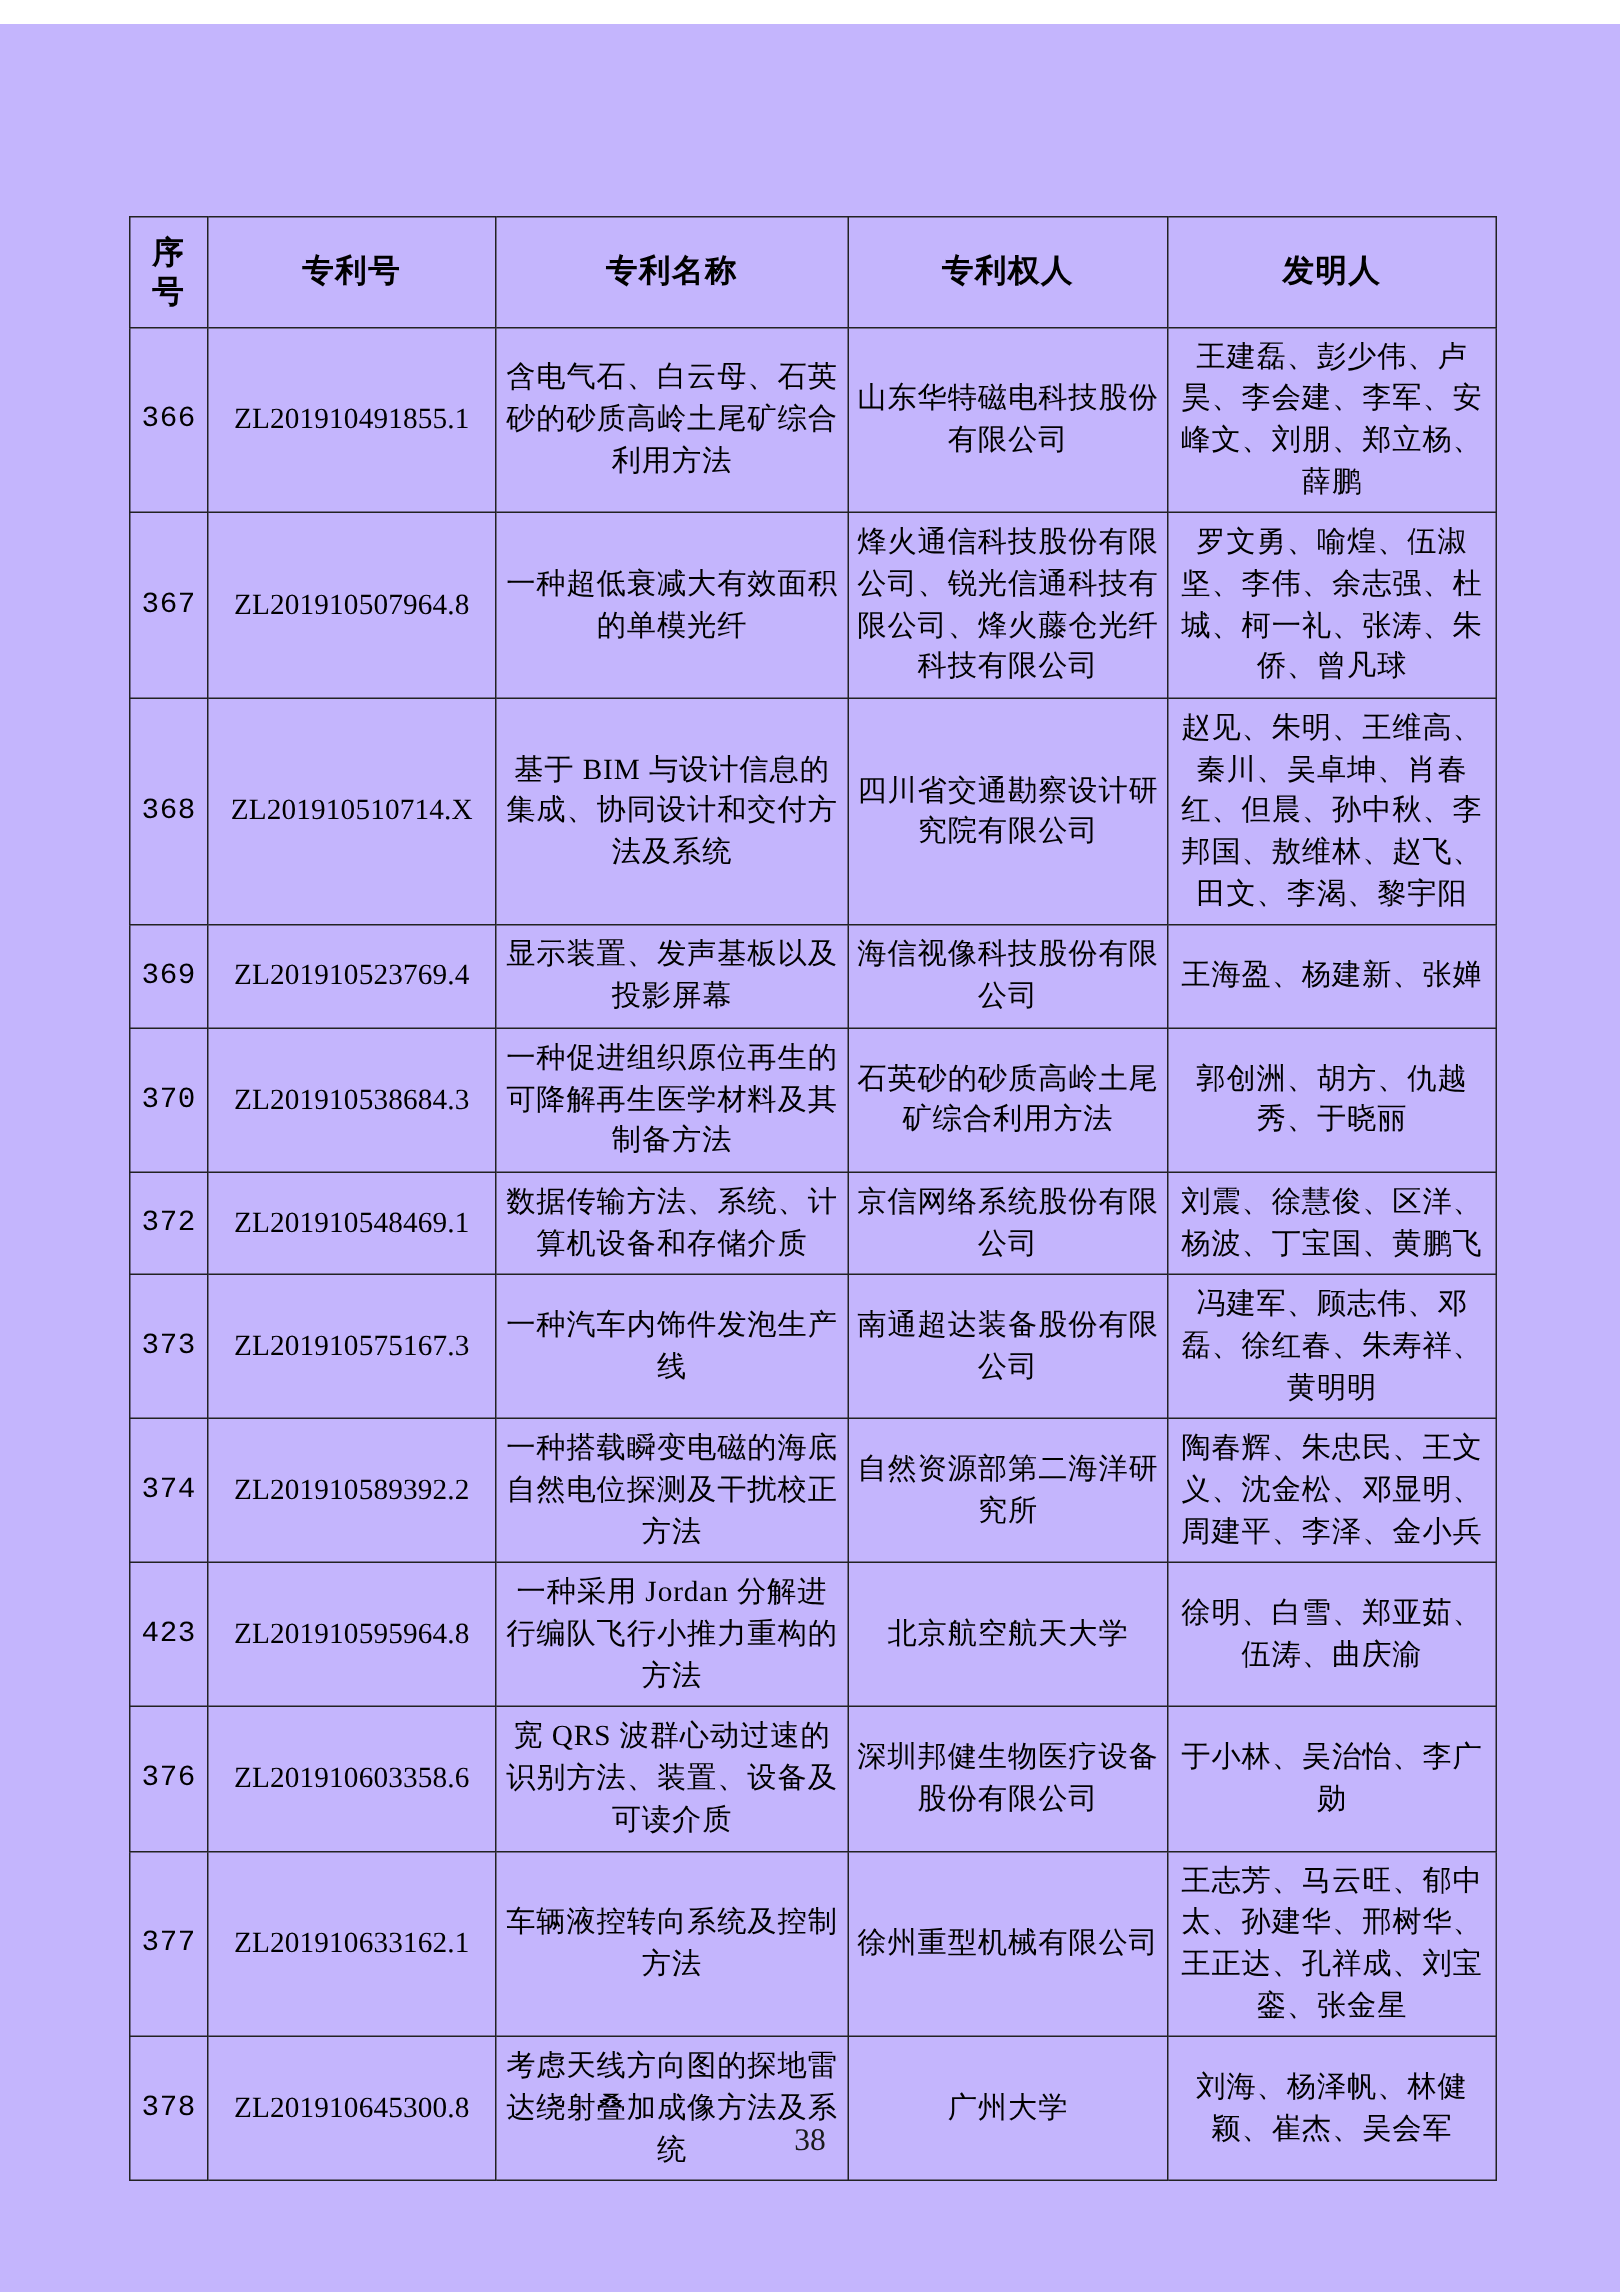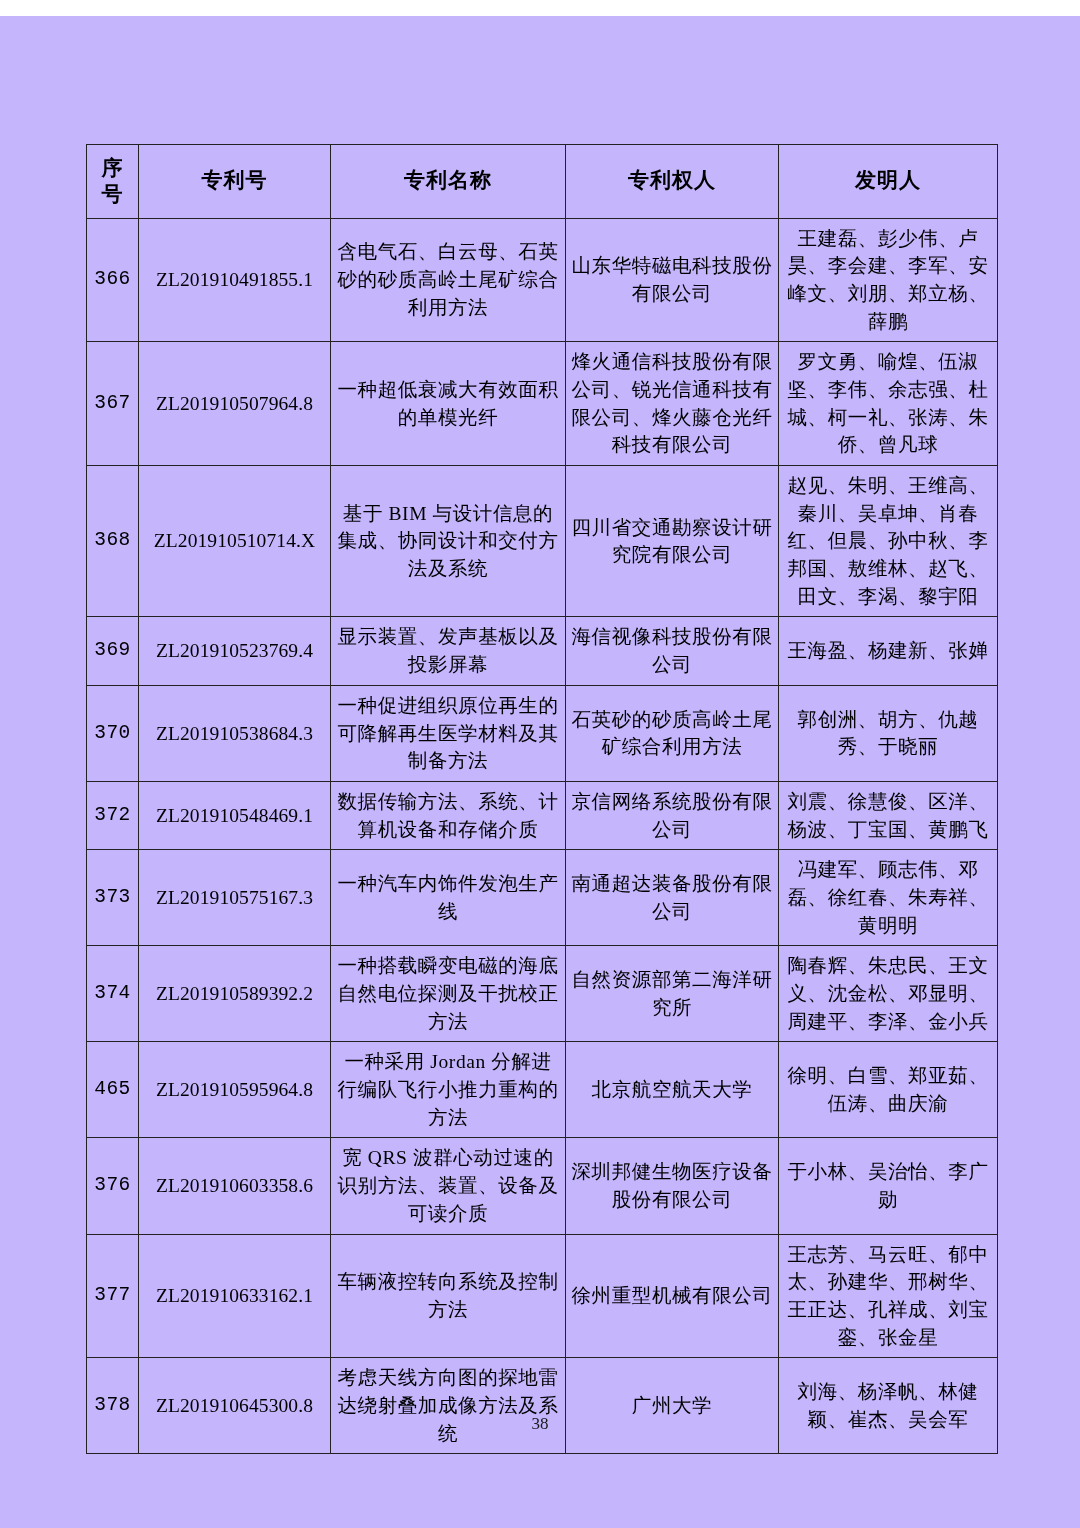--- a/index.html
+++ b/index.html
@@ -73,21 +73,21 @@
   th .hdr-seq {
     display: block;
     line-height: 1.25;
   }
   .page-number {
     position: absolute;
     left: 0;
     top: 1398px;
     width: 1080px;
     text-align: center;
-    font-size: 17px;
+    font-size: 21px;
     font-family: "Liberation Serif", "DejaVu Serif", serif;
     color: #1a1a1a;
   }
 </style>
 </head>
 <body>
 
 <div class="page">
 
   <div class="table-wrap">
@@ -161,21 +161,21 @@
             <td class="cell-inv">冯建军、顾志伟、邓磊、徐红春、朱寿祥、黄明明</td>
           </tr>
           <tr>
             <td class="cell-seq">374</td>
             <td class="cell-num">ZL201910589392.2</td>
             <td class="cell-name">一种搭载瞬变电磁的海底自然电位探测及干扰校正方法</td>
             <td class="cell-owner">自然资源部第二海洋研究所</td>
             <td class="cell-inv">陶春辉、朱忠民、王文义、沈金松、邓显明、周建平、李泽、金小兵</td>
           </tr>
           <tr>
-            <td class="cell-seq">465</td>
+            <td class="cell-seq">423</td>
             <td class="cell-num">ZL201910595964.8</td>
             <td class="cell-name">一种采用 Jordan 分解进行编队飞行小推力重构的方法</td>
             <td class="cell-owner">北京航空航天大学</td>
             <td class="cell-inv">徐明、白雪、郑亚茹、伍涛、曲庆渝</td>
           </tr>
           <tr>
             <td class="cell-seq">376</td>
             <td class="cell-num">ZL201910603358.6</td>
             <td class="cell-name">宽 QRS 波群心动过速的识别方法、装置、设备及可读介质</td>
             <td class="cell-owner">深圳邦健生物医疗设备股份有限公司</td>

